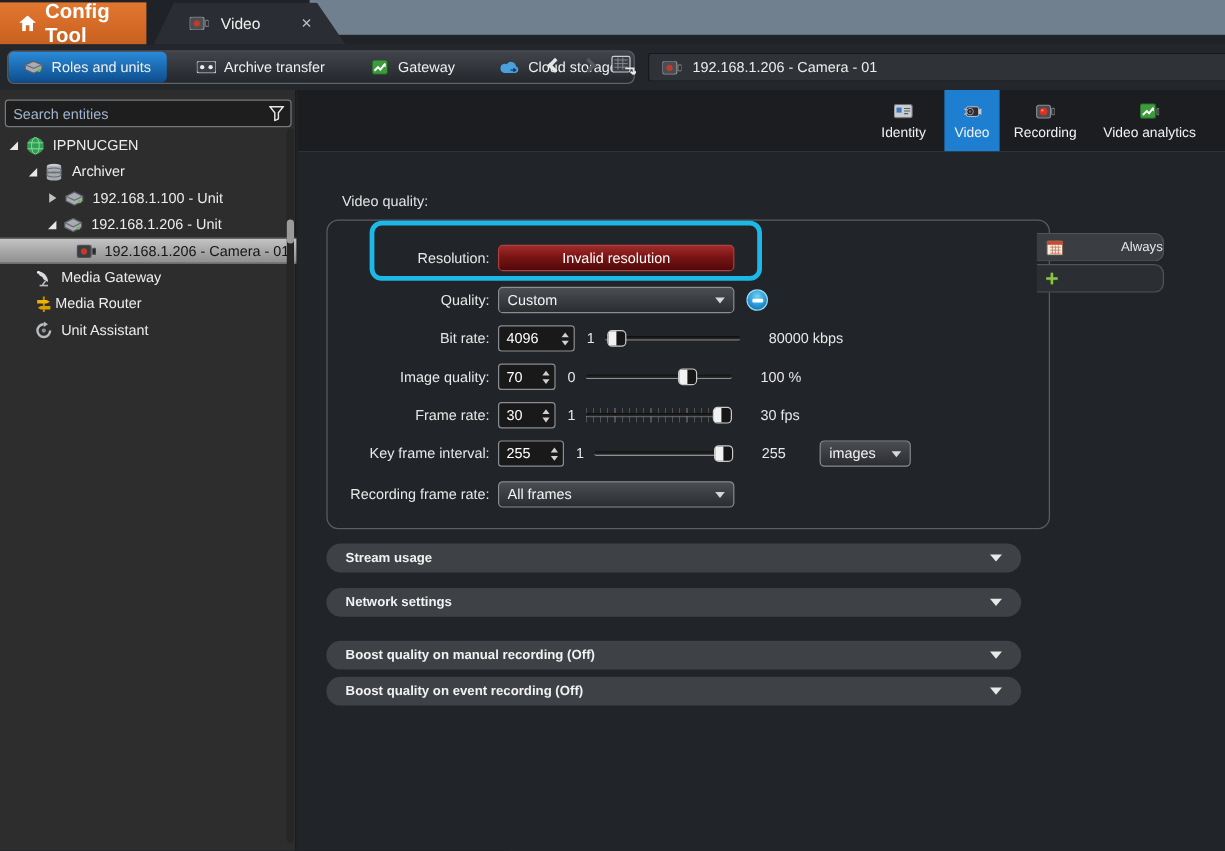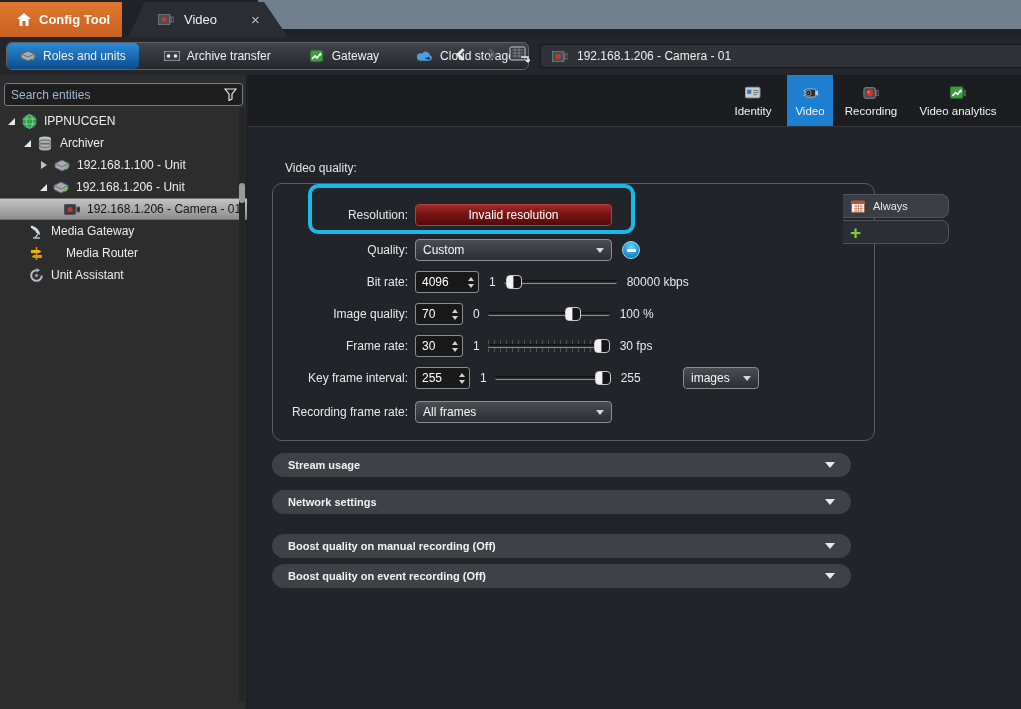--- a/index.html
+++ b/index.html
@@ -6,21 +6,21 @@
   html,body { width:1021px; height:709px; overflow:hidden; background:#212428;
     font-family:"Liberation Sans","DejaVu Sans",sans-serif; font-size:12px; color:#E8E8E8; }
   .abs { position:absolute; }
   #stage { position:relative; width:1021px; height:709px; }
 
   
   #titlebar { left:0; top:0; width:1021px; height:37px; background:#1F2227; }
   #title-strip { left:258px; top:0; width:763px; height:29px; background:#71808F; }
   #config-tab { left:0; top:2px; width:122px; height:35px;
     background:linear-gradient(#E2772F,#C86020); display:flex; align-items:center; gap:7px;
-    padding-left:16px; color:#fff; font-weight:bold; font-size:13px; }
+    padding-left:16px; color:#fff; font-weight:bold; font-size:17px; }
   #video-doc-tab { left:128px; top:2px; width:160px; height:35px; background:#2A2D33;
     clip-path:polygon(17px 0, calc(100% - 24px) 0, 100% 100%, 0 100%);
     display:flex; align-items:center; color:#F0F0F0; font-size:13px; }
   #video-doc-tab .cam { margin-left:30px; margin-right:10px; }
   #doc-close { margin-left:34px; color:#B9BDC2; font-size:15px; cursor:default; }
 
   
   #toolbar { left:0; top:37px; width:1021px; height:38px; background:#23262B; }
   #btn-group { left:6px; top:5px; height:28px; display:flex; align-items:stretch;
     border:1px solid #5F6368; border-radius:6px;
@@ -57,21 +57,21 @@
   .page-tab.sel { background:#1E7FD0; }
 
   
   #content { left:248px; top:127px; width:773px; height:582px; background:#212428; }
   #vq-label { left:37px; top:34px; color:#E4E4E4; }
   #vq-panel { left:24px; top:56px; width:603px; height:258px; border:1px solid #5A5E63; border-radius:10px; }
   #cyan-box { left:60px; top:57px; width:327px; height:50px; border:4px solid #1CB8E8; border-radius:10px; }
 
   .form-row { position:absolute; left:0; height:22px; display:flex; align-items:center; }
   .f-label { width:135px; text-align:right; margin-right:7px; color:#E8E8E8; }
-  .min-lbl { margin:0 8px 0 10px; } .max-lbl { margin-left:10px; white-space:nowrap; }
+  .min-lbl { margin:0 8px 0 10px; } .max-lbl { margin-left:24px; white-space:nowrap; }
 
   .red-btn { width:197px; height:22px; border:1px solid #B04040; border-radius:4px;
     background:linear-gradient(#A02B2B 0%,#7A1414 45%,#520A0A 100%);
     color:#FFF; display:flex; align-items:center; justify-content:center; }
   .dropdown { height:22px; border:1px solid #8A8D92; border-radius:4px;
     background:linear-gradient(#4A4D52 0%,#2B2D31 100%);
     display:flex; align-items:center; padding:0 7px; color:#F5F5F5; }
   .dropdown .dd-txt { flex:1; white-space:nowrap; overflow:hidden; }
   .dd-arrow { width:0; height:0; border:4px solid transparent; border-top:5px solid #D8D8D8; margin-top:5px; }
   .minus-btn { width:18px; height:18px; border-radius:50%; margin-left:10px;
@@ -87,22 +87,22 @@
   .spin-arrows .dn { width:0; height:0; border:3px solid transparent; border-top:4px solid #D0D0D0; }
 
   .slider { position:relative; height:14px; }
   .slider .track { position:absolute; left:0; right:0; top:5px; height:4px; border-radius:2px;
     background:linear-gradient(#0B0B0B,#2E2E2E); border-bottom:1px solid #909090; }
   .slider .ticks { position:absolute; left:0; right:0; top:1px; height:12px;
     background:repeating-linear-gradient(90deg,#8A8A8A 0 1px,transparent 1px 6px); opacity:.45; }
   .slider .thumb { position:absolute; top:0; width:16px; height:14px; border:1px solid #C9C9C9; border-radius:4px;
     background:linear-gradient(90deg,#F2F2F2 0 44%,#6E6E6E 44% 50%,#161616 50% 100%); }
 
-  .sched-tab { position:absolute; left:595px; width:106px; height:24px; border:1px solid #515459; border-left:none;
-    border-radius:0 8px 8px 0; display:flex; align-items:center; gap:7px; padding-left:7px; }
+  .sched-tab { position:absolute; left:616px; width:106px; height:24px; border:1px solid #515459; border-left:none;
+    border-radius:0 8px 8px 0; display:flex; align-items:center; gap:7px; padding-left:7px;justify-content:space-between; }
   #sched-always { top:67px; background:#3A3D42; }
   #sched-add { top:93px; background:#2B2E32; }
   #sched-add .plus { color:#8BC34A; font-size:19px; font-weight:bold; line-height:1;
     text-shadow:0 1px 0 #2c4b12; }
 
   .section-bar { position:absolute; left:24px; width:579px; height:24px; background:#3E4146;
     border-radius:12px; display:flex; align-items:center; padding:0 16px; }
   .section-bar .s-label { flex:1; font-weight:bold; font-size:11px; color:#F2F2F2; }
   .s-chev { width:0; height:0; border:5px solid transparent; border-top:6px solid #E8E8E8; margin-top:5px; }
 </style>
@@ -283,21 +283,21 @@
     </div>
 
     <div class="tree-row" style="top:167px">
       <span class="tico" style="margin-left:28px">
         <svg width="15" height="15" viewBox="0 0 15 15">
             <path d="M7.5 1 V14" stroke="#C89000" stroke-width="1.6"></path>
             <path d="M2 4 H10 L12.5 5.5 L10 7 H2 Z" fill="#F0B400"></path>
             <path d="M13 9 H5 L2.5 10.5 L5 12 H13 Z" fill="#D89E00"></path>
           </svg>
       </span>
-      <span style="margin-left:22px">Media Router</span>
+      <span style="margin-left:2px">Media Router</span>
     </div>
 
     <div class="tree-row" style="top:189px">
       <span class="tico" style="margin-left:28px">
         <svg width="15" height="15" viewBox="0 0 15 15">
             <path d="M12.8 7.5 A5.3 5.3 0 1 1 7.5 2.2" fill="none" stroke="#B8BCC0" stroke-width="2"></path>
             <path d="M7.5 0 L11 2.2 L7.5 4.4 Z" fill="#B8BCC0"></path>
             <circle cx="7.5" cy="7.5" r="1.8" fill="#8A8E92"></circle>
           </svg>
       </span>

